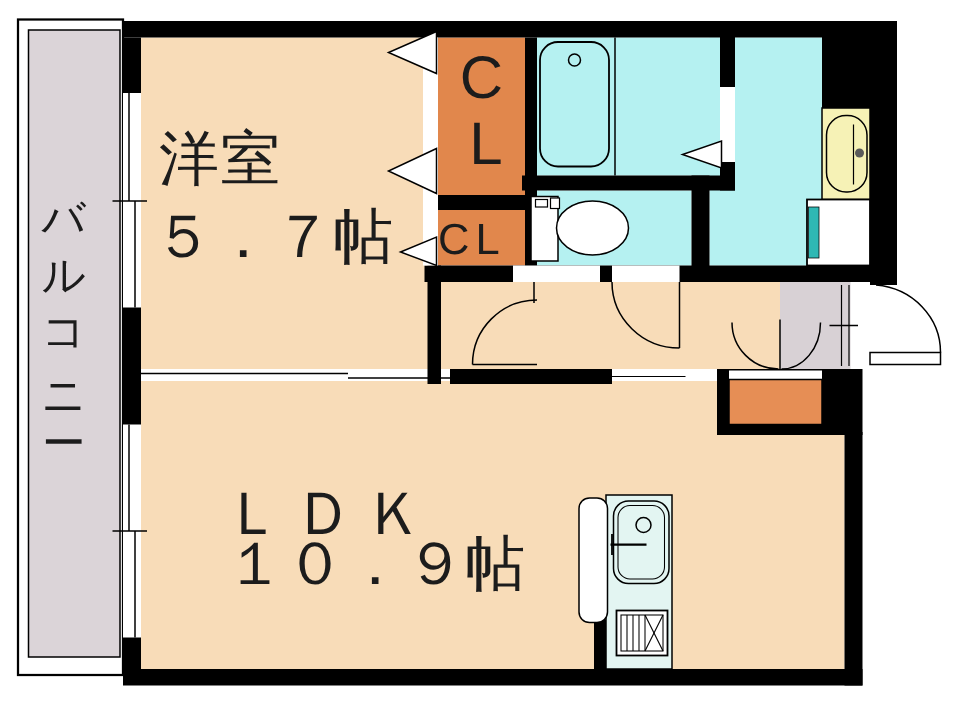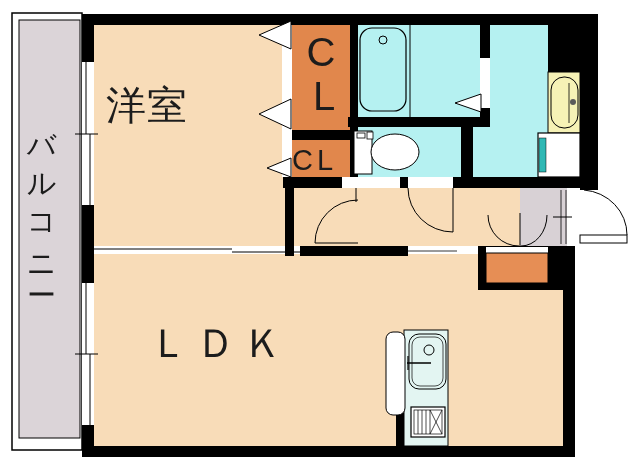--- a/index.html
+++ b/index.html
@@ -139,20 +139,22 @@
     <path d="M627,235 A47,45 0 0 0 584,190"></path>
 
     <line x1="94" y1="249" x2="232" y2="249"></line>
     <line x1="232" y1="252" x2="301" y2="252"></line>
     <line x1="408" y1="251" x2="457" y2="251" stroke-width="0.8"></line>
   </g>
 </svg>
 
   <div class="lbl lbl-balcony" style="left:27px;top:112px;">バルコニー</div>
 
-  <div class="lbl lbl-room ls2" style="left:106px;top:86px;font-family:Liberation Serif, serif;">洋室</div>
+  <div class="lbl lbl-room ls2" style="left:106px;top:86px;">洋室</div>
+  <div class="lbl lbl-room" style="left:102px;top:138px;">５．７帖</div>
 
   <div class="lbl lbl-room ls6" style="left:149px;top:308px;">ＬＤＫ</div>
+  <div class="lbl lbl-room" style="left:150px;top:356px;">１０．９帖</div>
 
   <div class="lbl lbl-cl-big" style="left:292px;top:30px;">C</div>
   <div class="lbl lbl-cl-big" style="left:295px;top:74px;">L</div>
   <div class="lbl lbl-cl-small" style="left:292px;top:146px;">CL</div>
 </div>
 
 </body></html>

